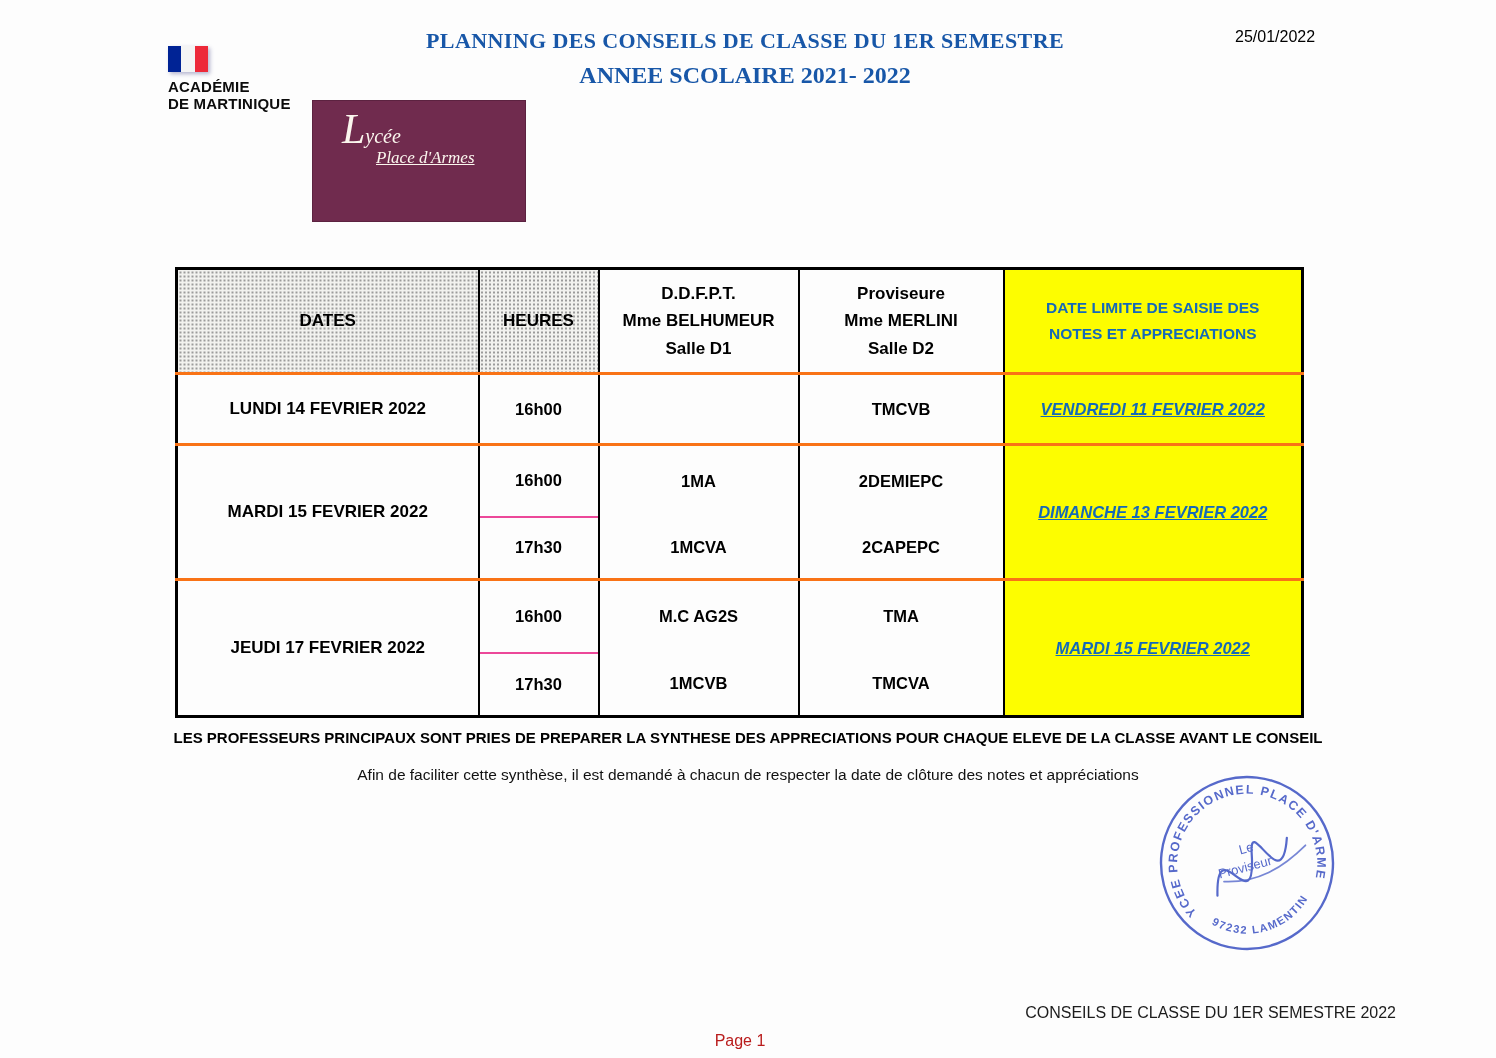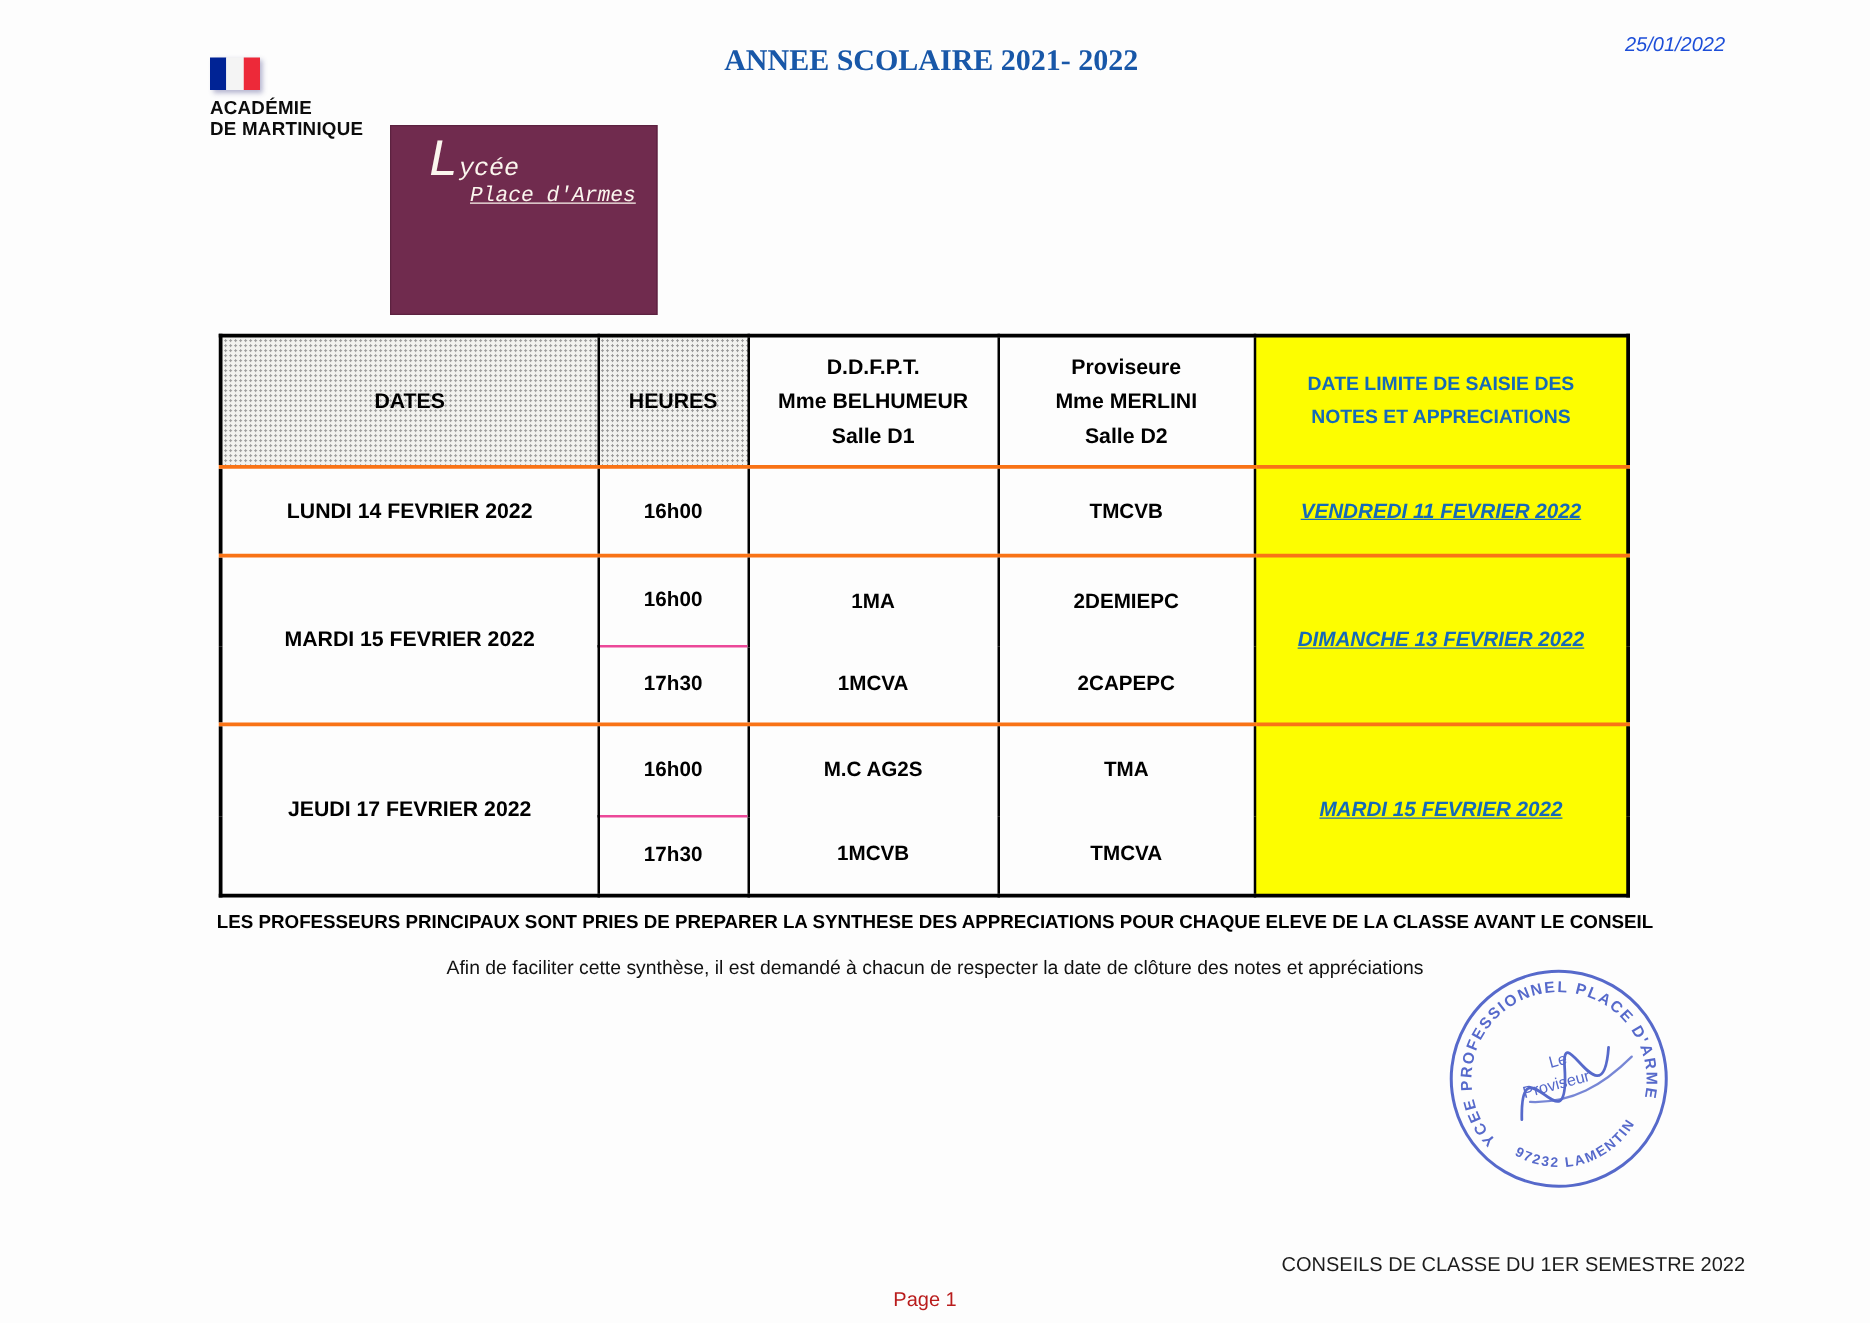--- a/index.html
+++ b/index.html
@@ -14,36 +14,36 @@
   html,body{width:1496px;height:1058px;}
   body{
     position:relative;
     background:#fdfdfd;
     font-family:"Liberation Sans", sans-serif;
     color:#000;
     overflow:hidden;
   }
 
   
-  .scan-date{position:absolute;left:1300px;top:28px;font-size:16px;color:#1d4ed8;font-style:italic;}
+  .scan-date{position:absolute;left:1235px;top:28px;font-size:16px;color:#000000;}
 
   
   .academy{position:absolute;left:168px;top:46px;width:160px;}
   .flag{width:40px;height:26px;display:flex;box-shadow:2px 2px 4px rgba(90,90,150,.45);}
   .f-blue{flex:1;background:#002395;}
   .f-white{flex:1;background:#f4f4f4;}
   .f-red{flex:1;background:#ed2939;}
   .academy-name{font-weight:bold;font-size:15px;line-height:1.15;margin-top:6px;letter-spacing:.2px;color:#0c0c0c;}
   .motto{font-family:"Liberation Serif", serif;font-style:italic;font-size:10px;line-height:1.45;margin-top:7px;white-space:pre-line;color:#222;}
 
   
   .school-logo{
-    position:absolute;left:312px;top:100px;width:214px;height:152px;
+    position:absolute;left:312px;top:100px;width:214px;height:122px;
     background:var(--purple);color:#fbf6ee;
-    font-family:Liberation Mono, monospace;font-style:italic;
+    font-family:Liberation Serif, serif;font-style:italic;
     padding:8px 6px 6px 30px;box-shadow:0 0 0 1px #5c2240 inset;
   }
   .logo-l1{font-size:20px;line-height:1;}
   .logo-l1::first-letter{font-size:42px;}
   .logo-l2{font-size:19px;margin:-6px 0 0 16px;line-height:1.1;}
   .logo-l2::first-letter{font-size:38px;}
   .logo-l3{font-size:17px;margin:-2px 0 0 34px;text-decoration:underline;}
 
   
   .title-block{position:absolute;left:330px;top:28px;width:830px;text-align:center;font-family:"Liberation Serif", serif;}
@@ -115,20 +115,21 @@
       <div>DE MARTINIQUE</div>
     </div>
   </div>
 
   <div class="school-logo">
     <div class="logo-l1">Lycée</div>
     <div class="logo-l3">Place d'Armes</div>
   </div>
 
   <div class="title-block">
+    <div class="doc-title">PLANNING DES CONSEILS DE CLASSE DU 1ER SEMESTRE</div>
     <div class="doc-subtitle">ANNEE SCOLAIRE 2021- 2022</div>
   </div>
 
   <table class="planning">
     <colgroup>
       <col style="width:302px">
         <col style="width:120px">
         <col style="width:200px">
         <col style="width:205px">
         <col style="width:299px">

